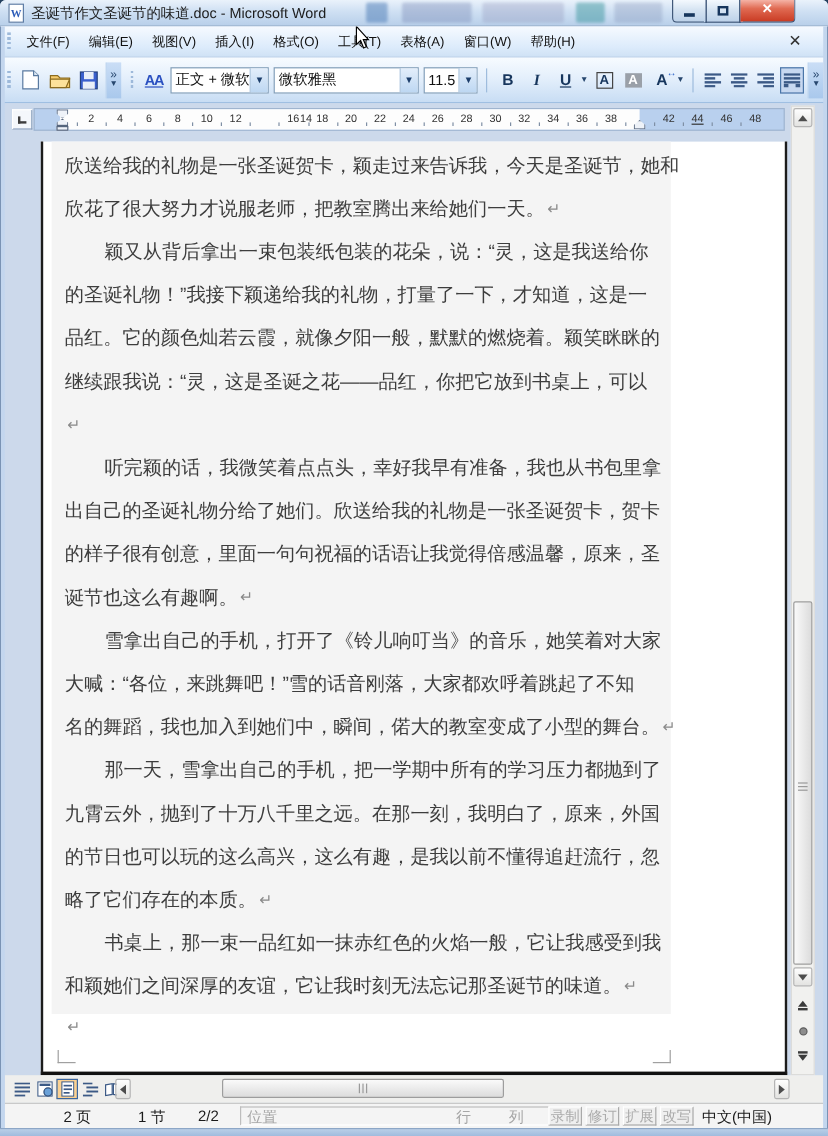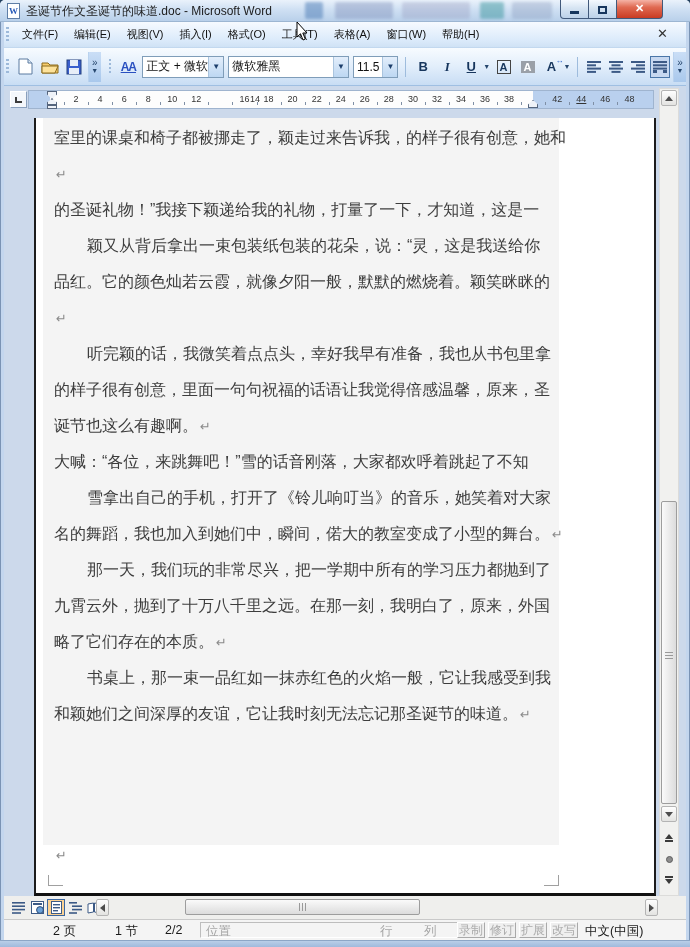--- a/index.html
+++ b/index.html
@@ -345,62 +345,72 @@
       <div class="ind" id="ind-first"></div>
       <div class="ind" id="ind-hang"></div>
       <div class="ind" id="ind-left"></div>
       <div class="ind" id="ind-right"></div>
     </div>
 
     <div id="page">
       <div id="shading">
         <div id="doc-lines">
             <div class="line">
-              <span class="t">室里的课桌和椅子都被挪走了，颖走过来告诉我，的样子很有创意，她和</span>
-            </div>
-            <div class="line">
+              <span class="t">欣送给我的礼物是一张圣诞贺卡，颖走过来告诉我，今天是圣诞节，她和</span>
+            </div>
+            <div class="line">
+              <span class="t">欣花了很大努力才说服老师，把教室腾出来给她们一天。</span>
               <span class="pmark">↵</span>
-            </div>
-            <div class="line">
-              <span class="t">的圣诞礼物！”我接下颖递给我的礼物，打量了一下，才知道，这是一</span>
             </div>
             <div class="line indent">
               <span class="t">颖又从背后拿出一束包装纸包装的花朵，说：“灵，这是我送给你</span>
             </div>
             <div class="line">
+              <span class="t">的圣诞礼物！”我接下颖递给我的礼物，打量了一下，才知道，这是一</span>
+            </div>
+            <div class="line">
               <span class="t">品红。它的颜色灿若云霞，就像夕阳一般，默默的燃烧着。颖笑眯眯的</span>
+            </div>
+            <div class="line">
+              <span class="t">继续跟我说：“灵，这是圣诞之花——品红，你把它放到书桌上，可以</span>
             </div>
             <div class="line">
               <span class="pmark">↵</span>
             </div>
             <div class="line indent">
               <span class="t">听完颖的话，我微笑着点点头，幸好我早有准备，我也从书包里拿</span>
             </div>
             <div class="line">
+              <span class="t">出自己的圣诞礼物分给了她们。欣送给我的礼物是一张圣诞贺卡，贺卡</span>
+            </div>
+            <div class="line">
               <span class="t">的样子很有创意，里面一句句祝福的话语让我觉得倍感温馨，原来，圣</span>
             </div>
             <div class="line">
               <span class="t">诞节也这么有趣啊。</span>
               <span class="pmark">↵</span>
             </div>
-            <div class="line">
-              <span class="t">大喊：“各位，来跳舞吧！”雪的话音刚落，大家都欢呼着跳起了不知</span>
-            </div>
             <div class="line indent">
               <span class="t">雪拿出自己的手机，打开了《铃儿响叮当》的音乐，她笑着对大家</span>
             </div>
             <div class="line">
+              <span class="t">大喊：“各位，来跳舞吧！”雪的话音刚落，大家都欢呼着跳起了不知</span>
+            </div>
+            <div class="line">
               <span class="t">名的舞蹈，我也加入到她们中，瞬间，偌大的教室变成了小型的舞台。</span>
               <span class="pmark">↵</span>
             </div>
             <div class="line indent">
-              <span class="t">那一天，我们玩的非常尽兴，把一学期中所有的学习压力都抛到了</span>
+              <span class="t">那一天，雪拿出自己的手机，把一学期中所有的学习压力都抛到了</span>
             </div>
             <div class="line">
               <span class="t">九霄云外，抛到了十万八千里之远。在那一刻，我明白了，原来，外国</span>
+            </div>
+            <div class="line">
+              <span class="t">的节日也可以玩的这么高兴，这么有趣，是我以前不懂得追赶流行，忽</span>
             </div>
             <div class="line">
               <span class="t">略了它们存在的本质。</span>
               <span class="pmark">↵</span>
             </div>
             <div class="line indent">
               <span class="t">书桌上，那一束一品红如一抹赤红色的火焰一般，它让我感受到我</span>
             </div>
             <div class="line">
               <span class="t">和颖她们之间深厚的友谊，它让我时刻无法忘记那圣诞节的味道。</span>

